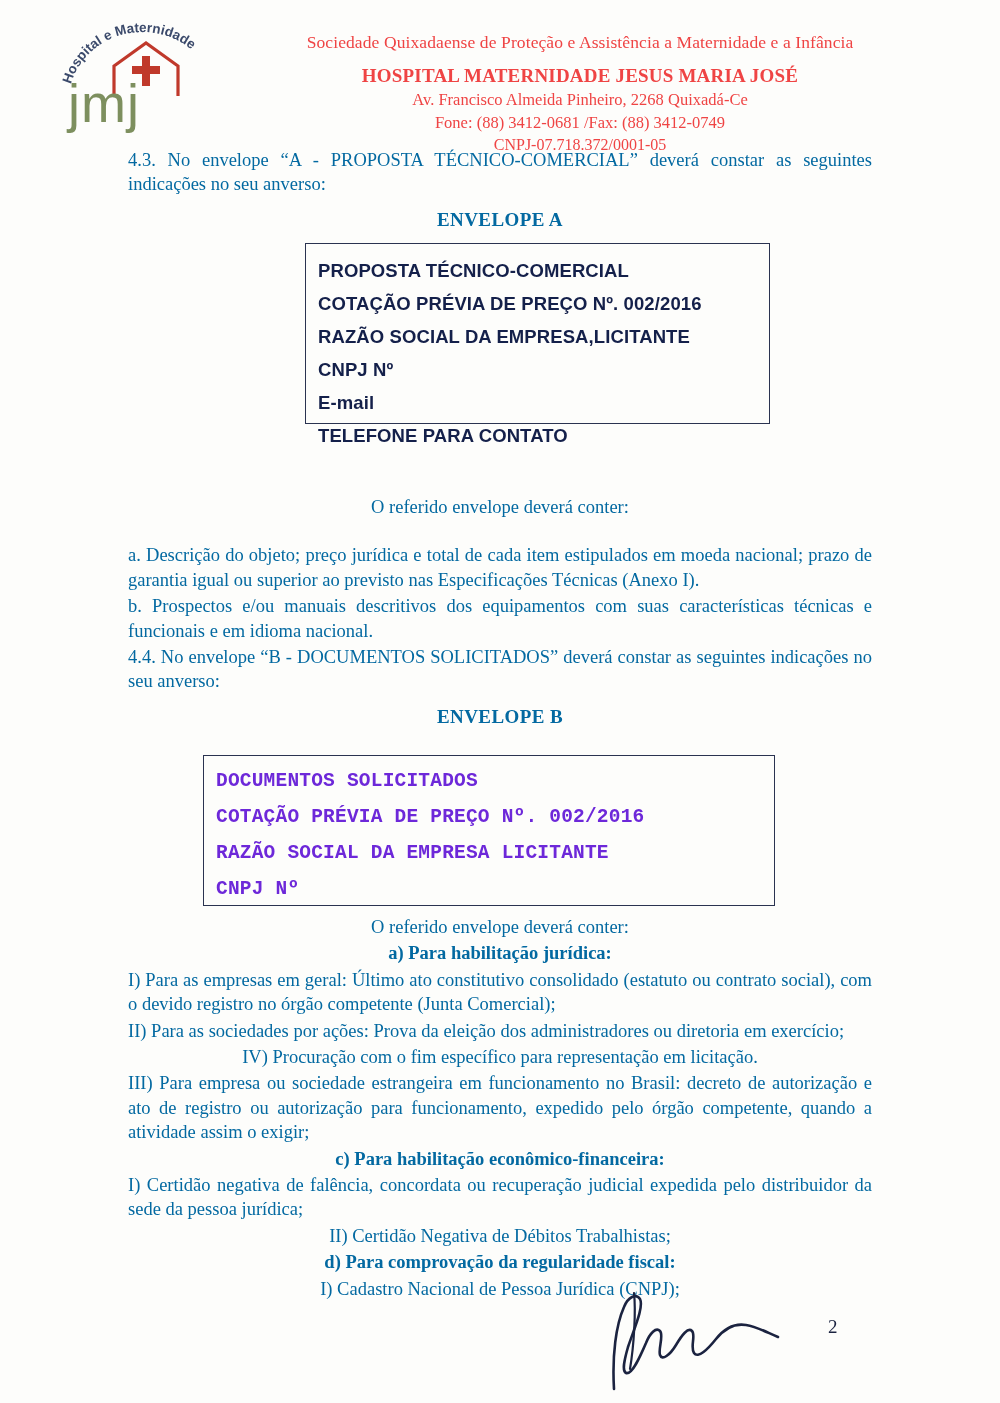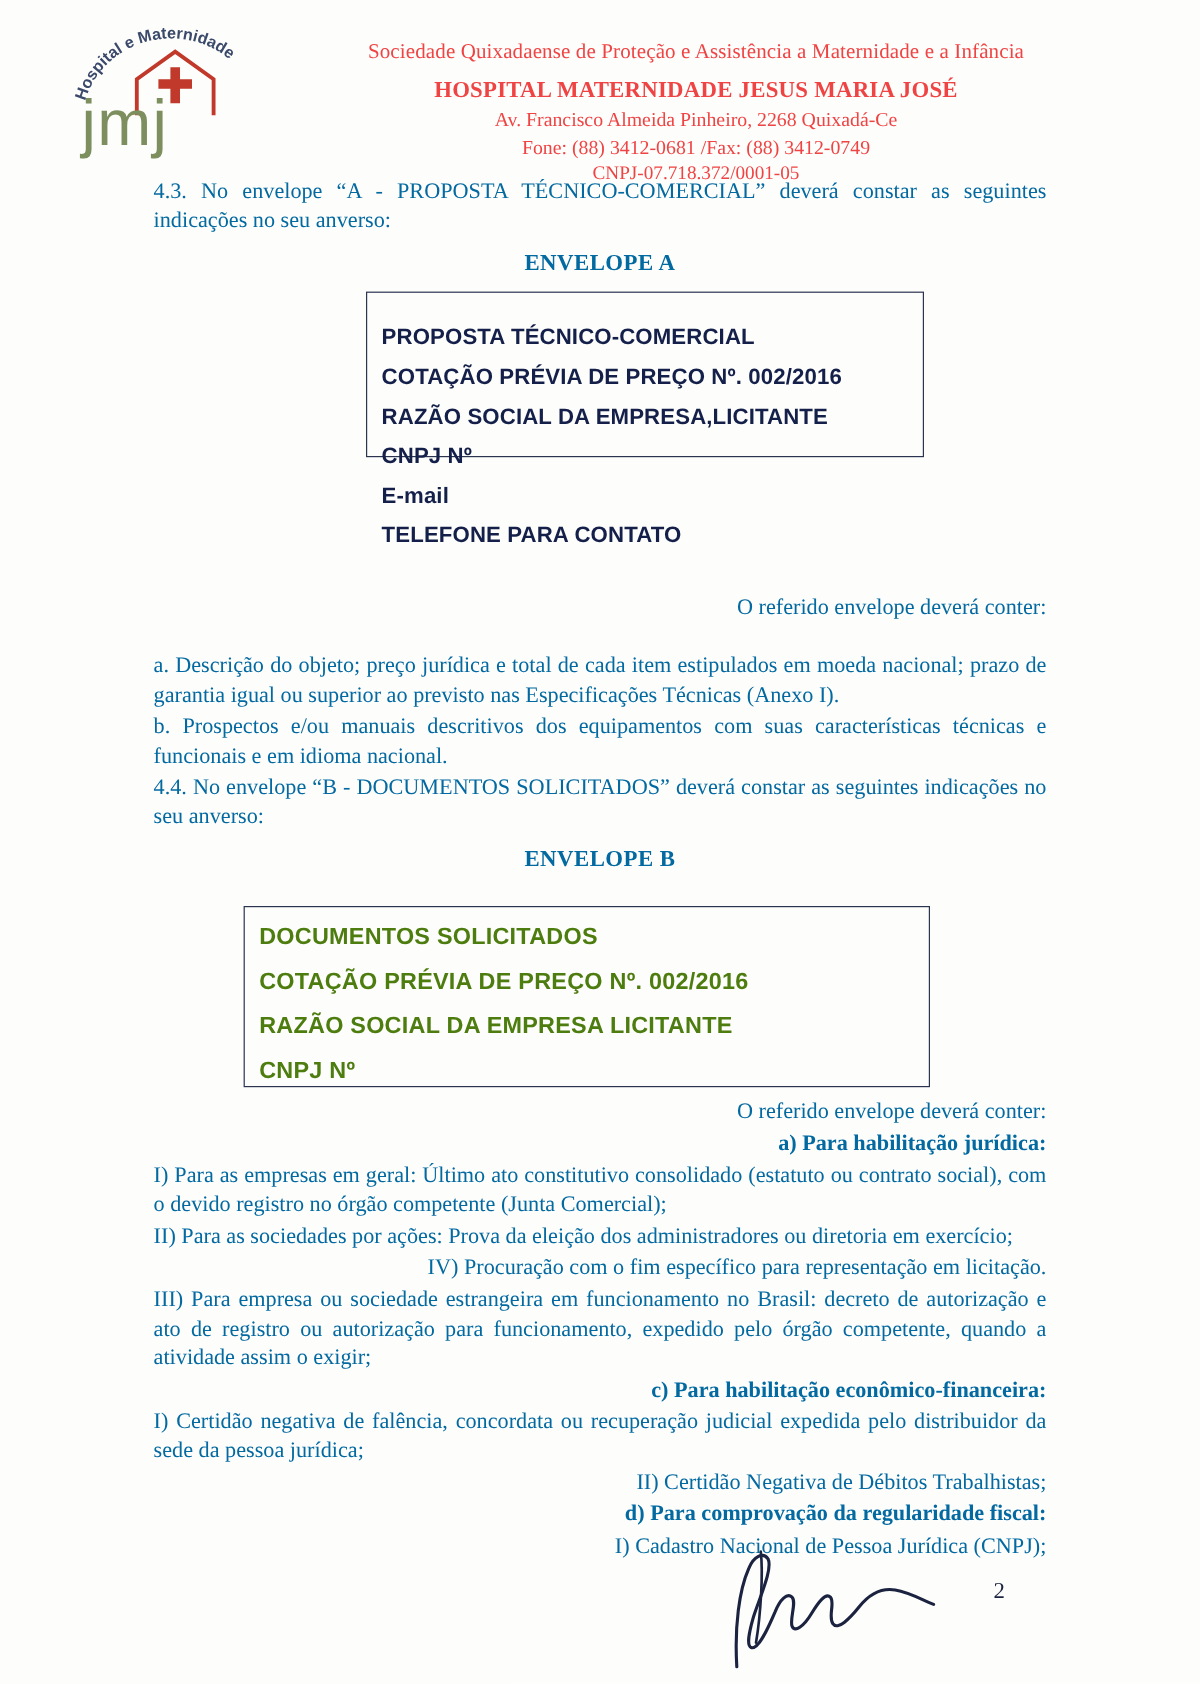--- a/index.html
+++ b/index.html
@@ -108,21 +108,21 @@
     width: 744px;
     font-size: 18.5px;
     line-height: 1.32;
     color: #0369a1;
   }
   .p {
     margin: 0 0 2px 0;
     text-align: justify;
     text-justify: inter-word;
   }
-  .p.nojust { text-align: right; }
+  .p.nojust { text-align: center; }
   .gap-md { height: 22px; }
 
   .center-head {
     text-align: center;
     font-weight: bold;
     font-size: 19px;
     letter-spacing: 0.4px;
     margin: 10px 0 0 0;
   }
 
@@ -130,44 +130,44 @@
   .env-box {
     border: 1.6px solid #2a3350;
     box-sizing: border-box;
     background: transparent;
   }
   .env-a {
     position: absolute;
     left: 305px;
     top: 243px;
     width: 465px;
-    height: 138px;
-    padding: 26px 0 0 12px;
+    height: 181px;
+    padding: 16px 0 0 12px;
   }
   .env-a .line {
     font-family: "Liberation Sans", sans-serif;
     font-weight: bold;
     font-size: 18.5px;
     color: #14204a;
     margin-bottom: 11px;
     letter-spacing: 0.1px;
   }
   .env-b {
     position: absolute;
     left: 203px;
     top: 755px;
     width: 572px;
     height: 151px;
     padding: 14px 0 0 12px;
   }
   .env-b .line {
-    font-family: Liberation Sans, sans-serif;
+    font-family: Liberation Mono, monospace;
     font-weight: bold;
     font-size: 19.5px;
-    color: #4d7c0f;
+    color: #6d28d9;
     margin-bottom: 14px;
     letter-spacing: 0.2px;
   }
 
   
   .sec-a { position: absolute; left: 128px; top: 148px; width: 744px; }
   .sec-b { position: absolute; left: 128px; top: 495px; width: 744px; }
   .sec-c { position: absolute; left: 128px; top: 915px; width: 744px; }
 
   .bold { font-weight: bold; }

